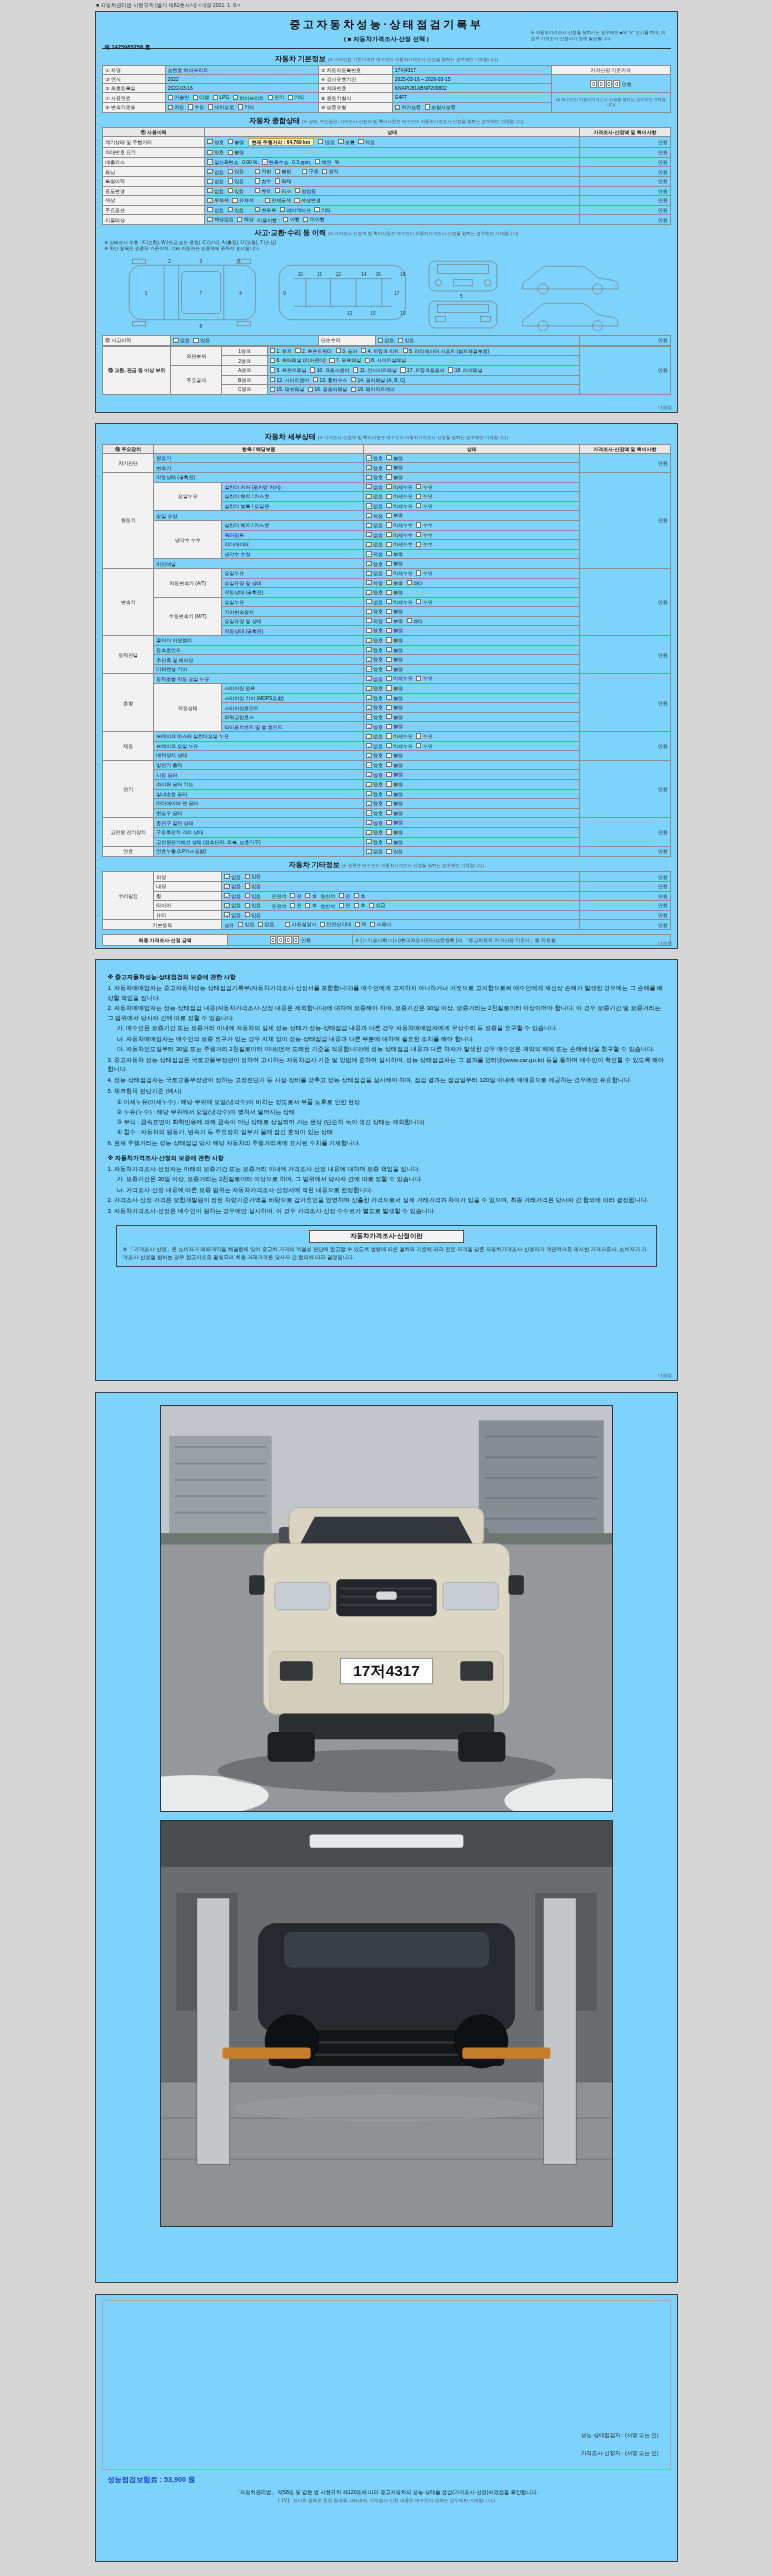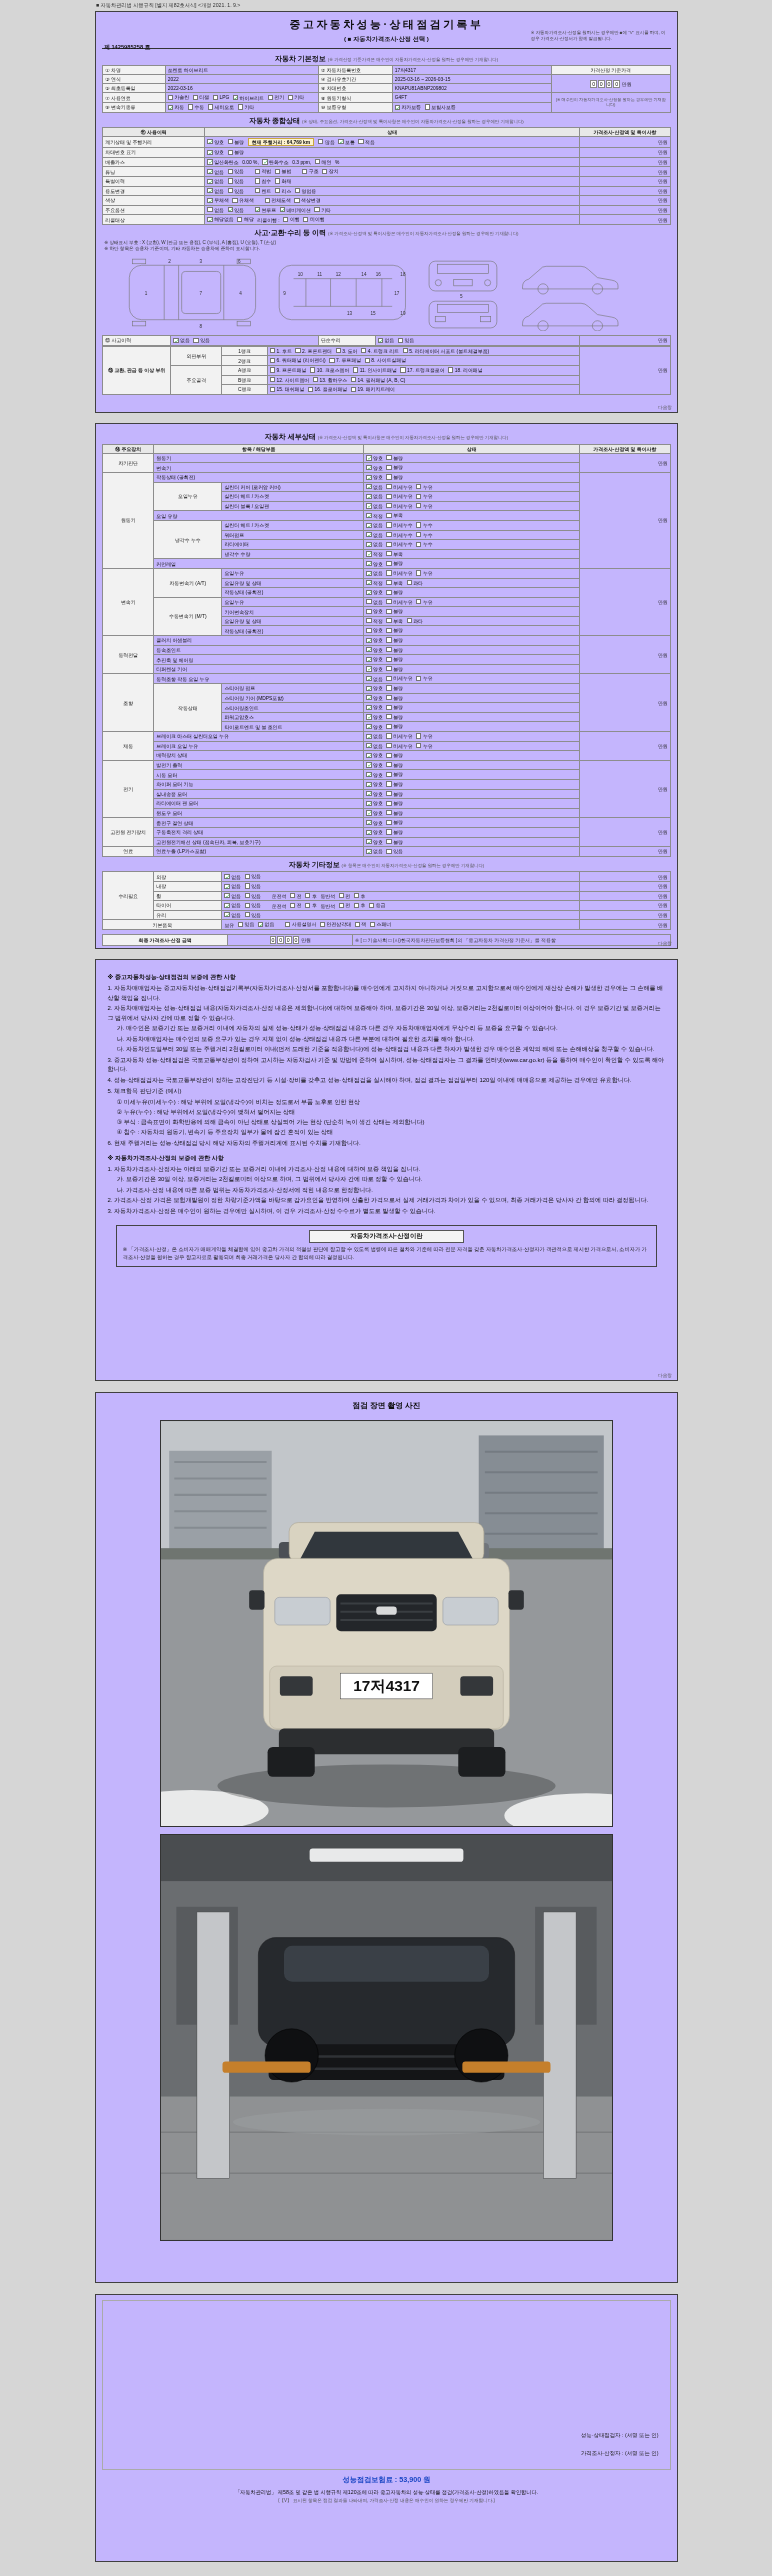--- a/index.html
+++ b/index.html
@@ -1,19 +1,19 @@
 <!DOCTYPE html>
 <html style="font-size:8.2px"><head>
 <meta charset="utf-8">
 <style>
 *{box-sizing:border-box;margin:0;padding:0}
 html,body{width:773px;height:2576px}
 body{position:relative;background:#d6d6d6;font-family:"Liberation Sans","DejaVu Sans",sans-serif;color:#101010}
 .topnote{position:absolute;top:2.1px;left:96px;font-size:5.2px;color:#333}
-.panel{position:absolute;left:95px;width:583px;background:#c4b5fd;border:0.5px solid #404040;padding:5.2px 6.2px 10.3px;overflow:hidden}
+.panel{position:absolute;left:95px;width:583px;background:#7dd3fc;border:0.5px solid #404040;padding:5.2px 6.2px 10.3px;overflow:hidden}
 .panelA{top:11.3px;height:402px}
 .panelB{top:423px;height:526px}
 .panelC{top:959px;height:422px}
 .panelD{top:1392px;height:891px}
 .panelE{top:2294px;height:268px}
 .docno{position:absolute;left:8.2px;top:32px;font-size:5.7px;font-weight:bold}
 .title{text-align:center;font-size:10.8px;letter-spacing:2.6px;margin-top:1px}
 .subtitle{text-align:center;font-size:6.2px;font-weight:bold;margin:2.1px 0 1px}
 .subnote{position:absolute;right:7.2px;top:17.5px;width:139px;font-size:4.4px;color:#444;line-height:1.3}
 .rule{border-top:0.8px solid #333;margin:4.1px 0 2.1px}
@@ -40,21 +40,21 @@
 .n-h{font-weight:bold;margin:5.2px 0 1.5px}
 .n-p{margin:1.5px 0}
 .n-s1{margin:1px 0 1px 9.3px}
 .pricebox{border:0.5px solid #444;margin:8.2px 13.4px 0;padding:4.1px 6.2px}
 .pricebox-title{width:155px;margin:0 auto 3.6px;text-align:center;font-weight:bold;font-size:6.4px;border:0.5px solid #555;background:#f4f4f4;padding:1px}
 .pricebox-text{font-size:5.2px;line-height:1.5;color:#222}
 .photo{display:block;margin:7.2px auto 0;border:0.5px solid #333;background:#777}
 .signhead{text-align:center;font-weight:bold;font-size:7.2px;border:0.5px solid #444;background:#f0f0f0;padding:2.1px;margin-bottom:4.1px}
 .signspace{height:170px;border:0.5px solid #aaa;margin-bottom:5.2px;position:relative}
 .signer{position:absolute;right:11.3px;font-size:5.4px;color:#222}
-.fee{text-align:center;font-size:7.2px;font-weight:bold;color:#1a46c4;margin:2.1px 5.2px 4.1px}
+.fee{text-align:left;font-size:7.2px;font-weight:bold;color:#1a46c4;margin:2.1px 5.2px 4.1px}
 .legal1{text-align:center;font-size:5.2px}
 .legal2{text-align:center;font-size:4.6px;color:#555;margin-top:1.5px}
 .finalbasis{font-size:4.6px;color:#333}
 svg text{font-family:"Liberation Sans","DejaVu Sans",sans-serif}
 </style>
 </head>
 <body>
 
 <div class="topnote">■ 자동차관리법 시행규칙 [별지 제82호서식] &lt;개정 2021. 1. 9.&gt;</div>
 
@@ -1204,21 +1204,20 @@
       <div class="n-p">3. 자동차가격조사·산정은 매수인이 원하는 경우에만 실시하며, 이 경우 가격조사·산정 수수료가 별도로 발생할 수 있습니다.</div>
     </div>
   <div class="pricebox">
     <div class="pricebox-title">자동차가격조사·산정이란</div>
     <div class="pricebox-text">※ 「가격조사·산정」은 소비자가 매매계약을 체결함에 있어 중고차 가격의 적절성 판단에 참고할 수 있도록 법령에 따른 절차와 기준에 따라 전문 자격을 갖춘 자동차가격조사·산정자가 객관적으로 제시한 가격으로서, 소비자가 가격조사·산정을 원하는 경우 참고자료로 활용되며 최종 거래가격은 당사자 간 합의에 따라 결정됩니다.</div>
   </div>
   <div class="nextpage">다음장</div>
 </section>
 
 <section class="panel panelD">
-  <div class="sect" style="font-size:7.7px">점검 장면 촬영 사진</div>
 
   <svg class="photo" width="453" height="407" viewBox="0 0 880 790">
     <rect x="0" y="0" width="880" height="270" fill="#c2c6ca"></rect>
     <rect x="16" y="58" width="200" height="212" fill="#9aa0a6"></rect>
     <g stroke="#858b91" stroke-width="4">
         <line x1="26" y1="80" x2="206" y2="80"></line>
         <line x1="26" y1="112" x2="206" y2="112"></line>
         <line x1="26" y1="144" x2="206" y2="144"></line>
         <line x1="26" y1="176" x2="206" y2="176"></line>
         <line x1="26" y1="208" x2="206" y2="208"></line>

